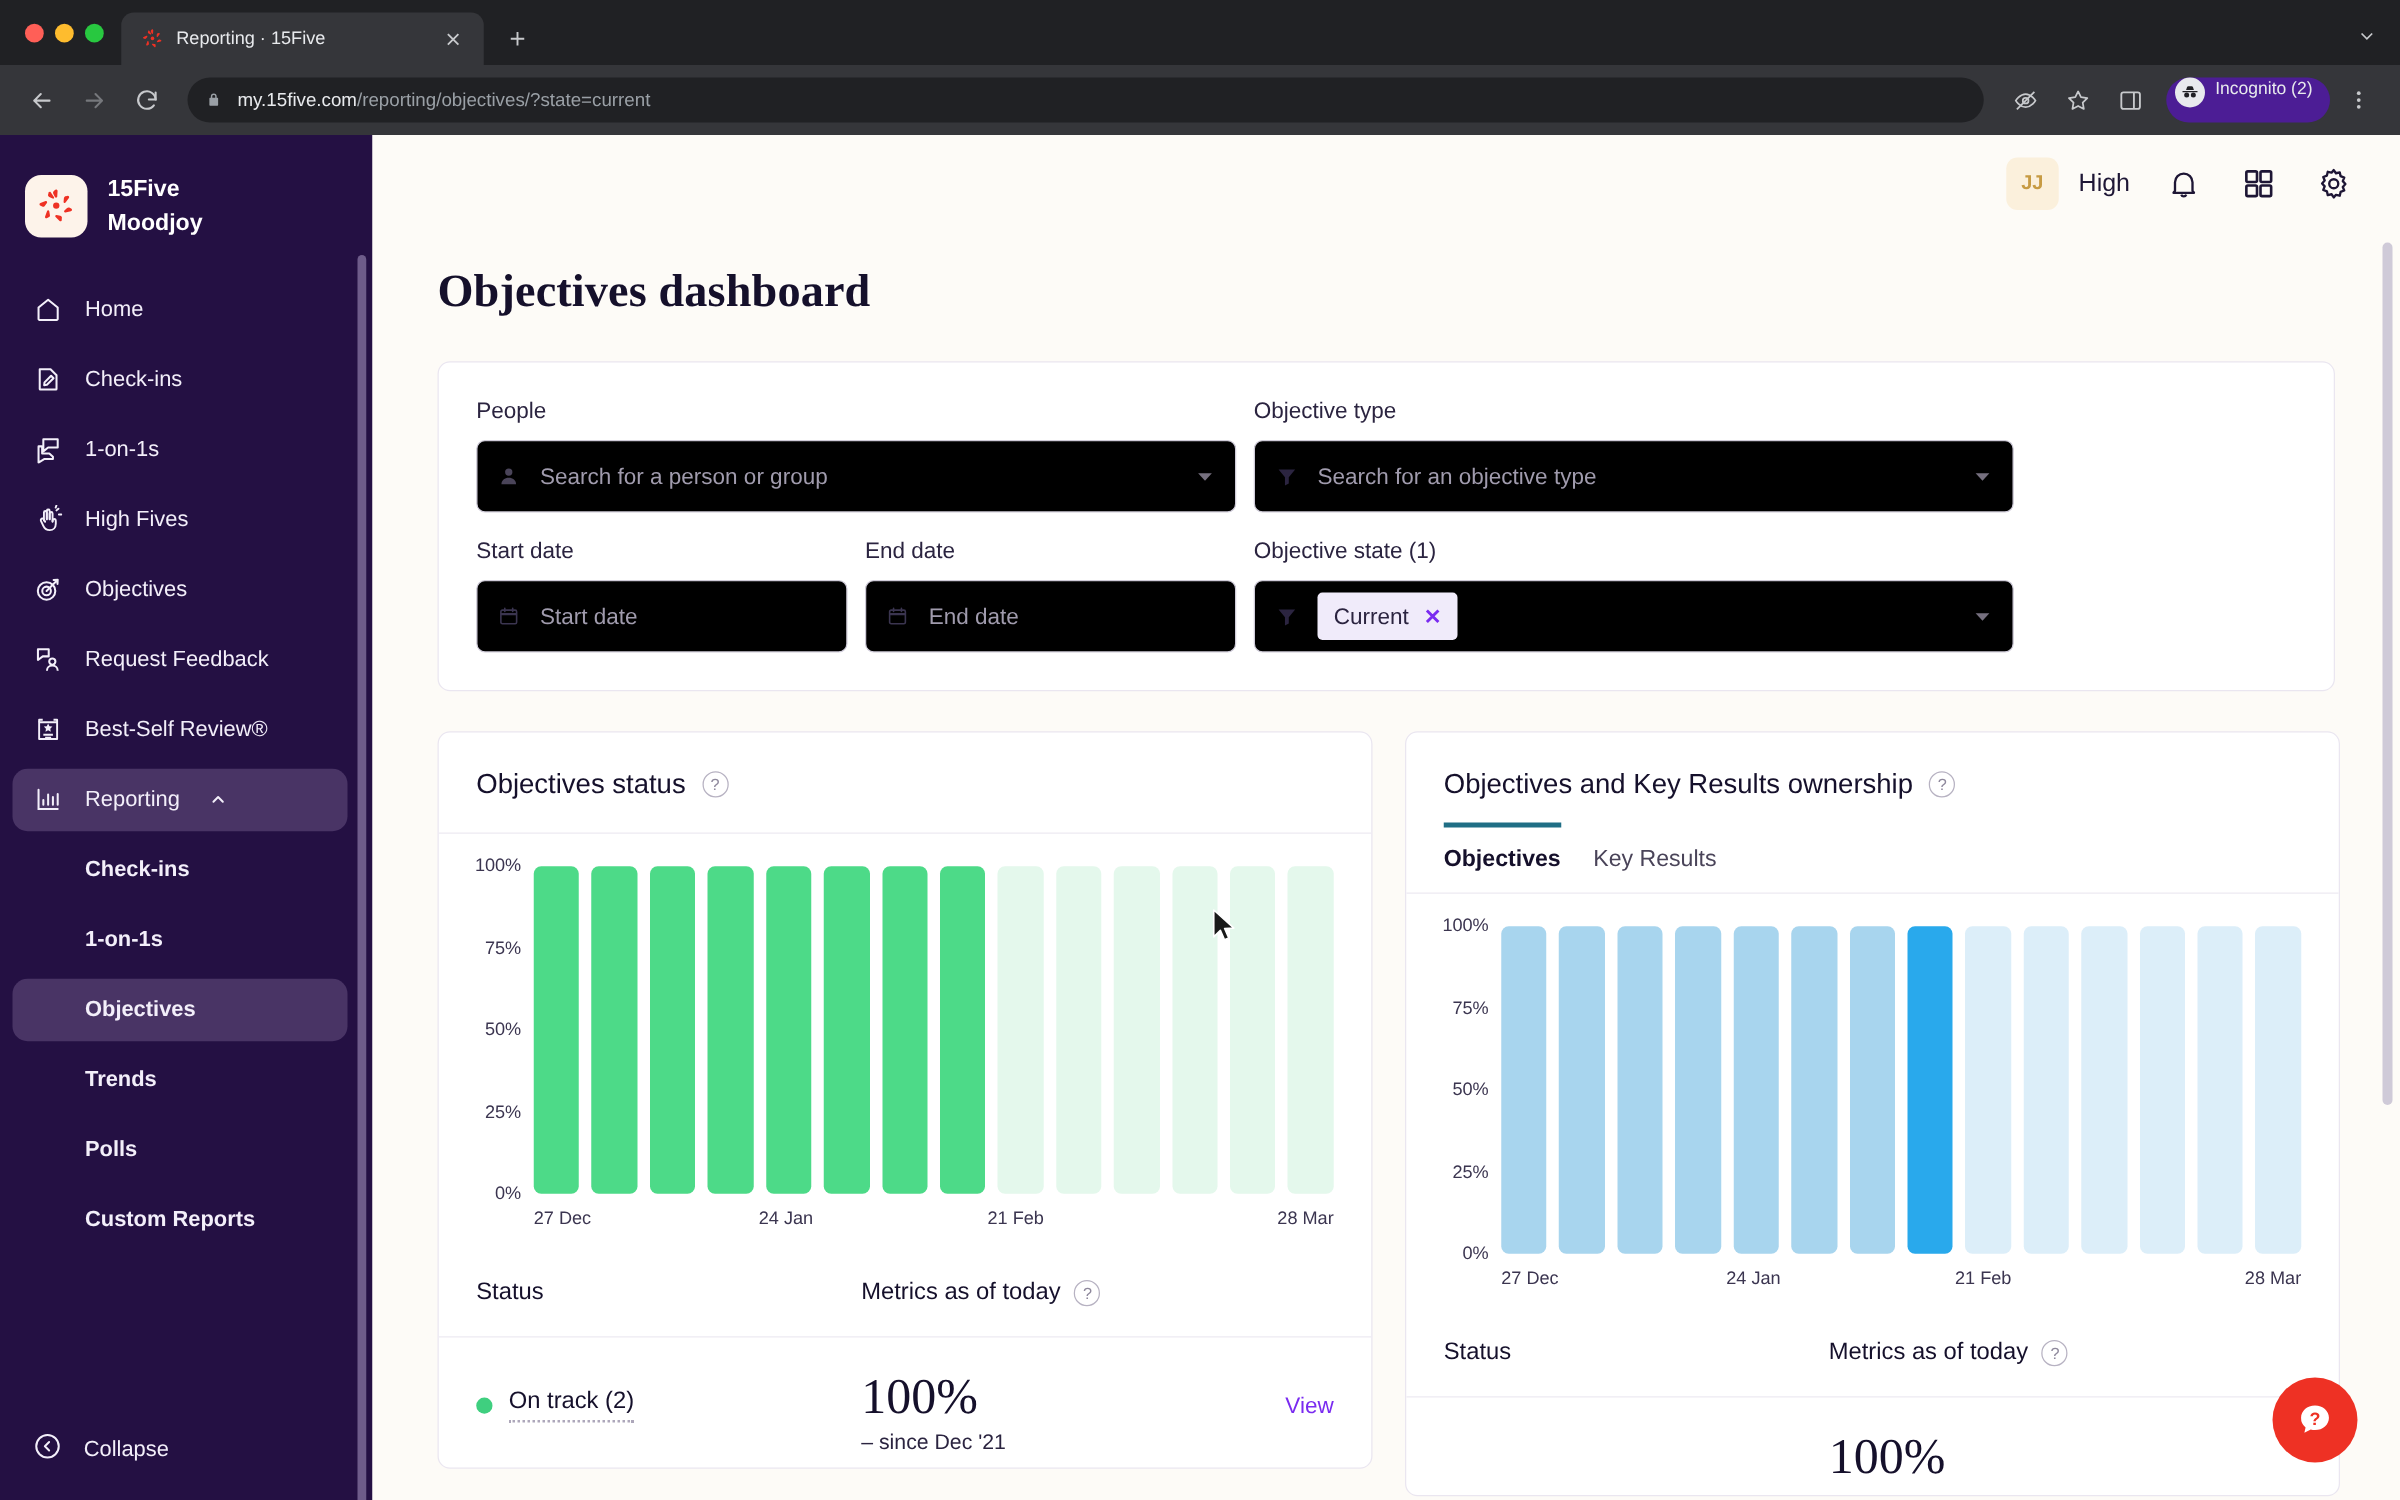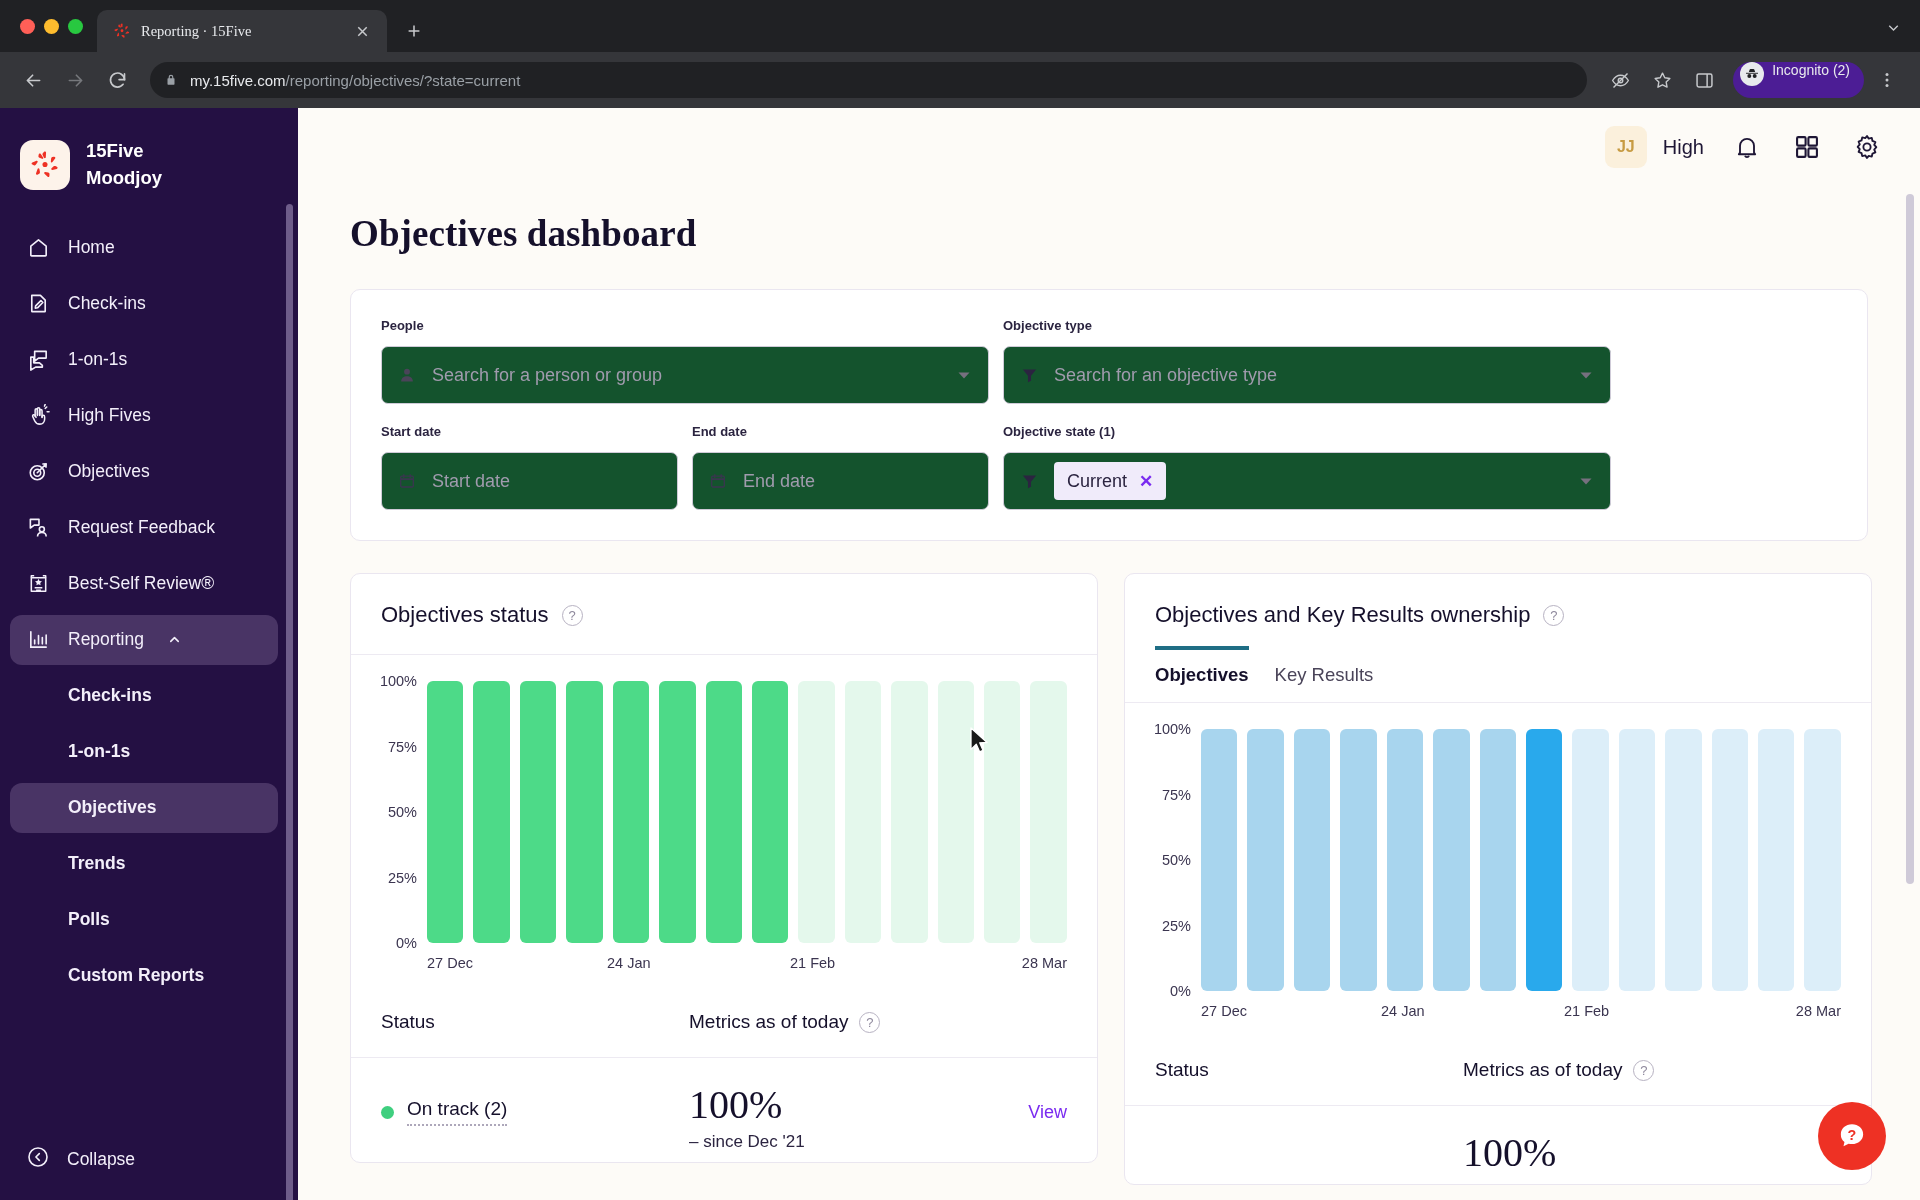--- a/index.html
+++ b/index.html
@@ -7,21 +7,21 @@
   body {
     font-family: "Liberation Sans", sans-serif;
     background: #FDFBF7;
     -webkit-font-smoothing: antialiased;
   }
 
   
   .browser { width: 1920px; height: 1200px; position: relative; background: #202124; }
   .tabbar {
     height: 52px; background: #202124; display: flex; align-items: flex-end;
-    padding-left: 12px; position: relative; font-family: Liberation Serif, serif;
+    padding-left: 12px; position: relative;
   }
   .traffic { display: flex; gap: 9px; align-items: center; height: 52px; padding: 0 14px 0 8px; }
   .dot { width: 15px; height: 15px; border-radius: 50%; }
   .dot.red { background: #FF5F57; }
   .dot.yellow { background: #FEBC2E; }
   .dot.green { background: #28C840; }
 
   .tab {
     height: 42px; background: #35363A; border-radius: 10px 10px 0 0;
     display: flex; align-items: center; gap: 10px; padding: 0 12px 0 16px;
@@ -134,25 +134,25 @@
     padding: 26px 0 0 52px; letter-spacing: .1px;
   }
 
   
   .filters {
     margin: 34px 52px 0 52px; background: #fff; border: 1px solid #EAE6F0;
     border-radius: 10px; padding: 28px 30px 30px 30px;
     display: grid; grid-template-columns: 608px 608px; column-gap: 14px; row-gap: 10px;
   }
   .fgroup { display: flex; flex-direction: column; }
-  .flabel { font-size: 13px; color: #2B2440; font-weight: 700; margin-bottom: 13px; }
+  .flabel { font-size: 18px; color: #2B2440; font-weight: 400; margin-bottom: 13px; }
   .fdates { display: flex; gap: 14px; }
   .fdates .fgroup { width: 297px; }
   .finput {
-    height: 58px; border: 1px solid #CFCBD8; border-radius: 7px; background: #14532d;
+    height: 58px; border: 1px solid #CFCBD8; border-radius: 7px; background: #000000;
     display: flex; align-items: center; padding: 0 14px; gap: 14px;
   }
   .fph { font-size: 18px; color: #A09BAD; flex: 1; white-space: nowrap; }
   .fic { width: 22px; height: 22px; flex: none; display: flex; align-items: center; justify-content: center; color: #585266; }
   .caret { width: 20px; flex: none; display: flex; align-items: center; justify-content: center; color: #76707F; }
   .chip {
     display: inline-flex; align-items: center; gap: 12px; height: 38px;
     padding: 0 13px; background: #F0EBFA; border-radius: 4px;
     font-size: 18px; color: #2B2440;
   }

